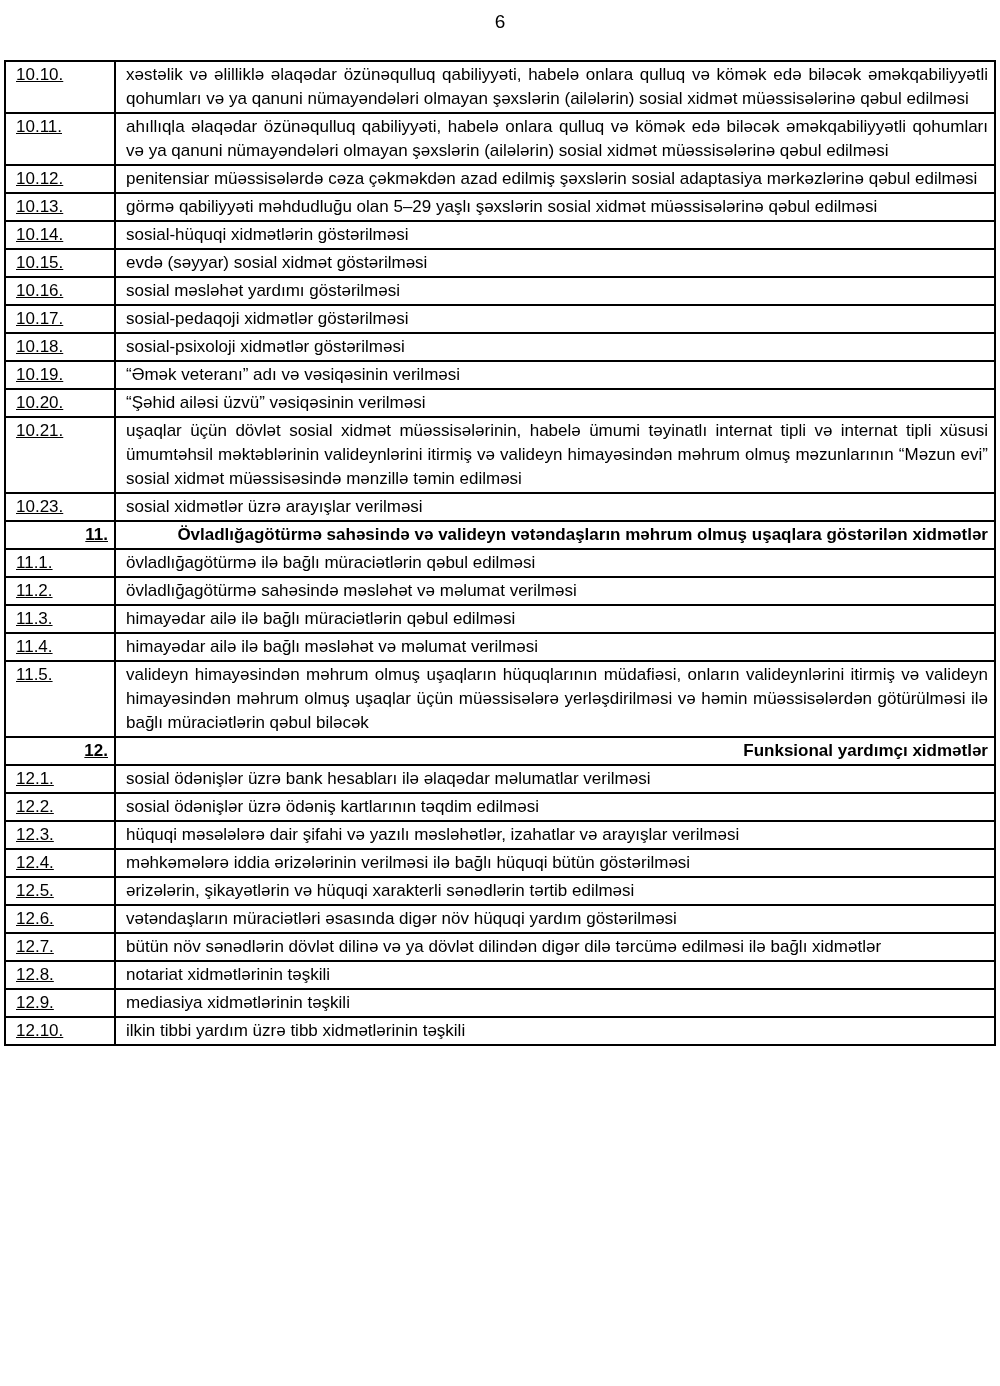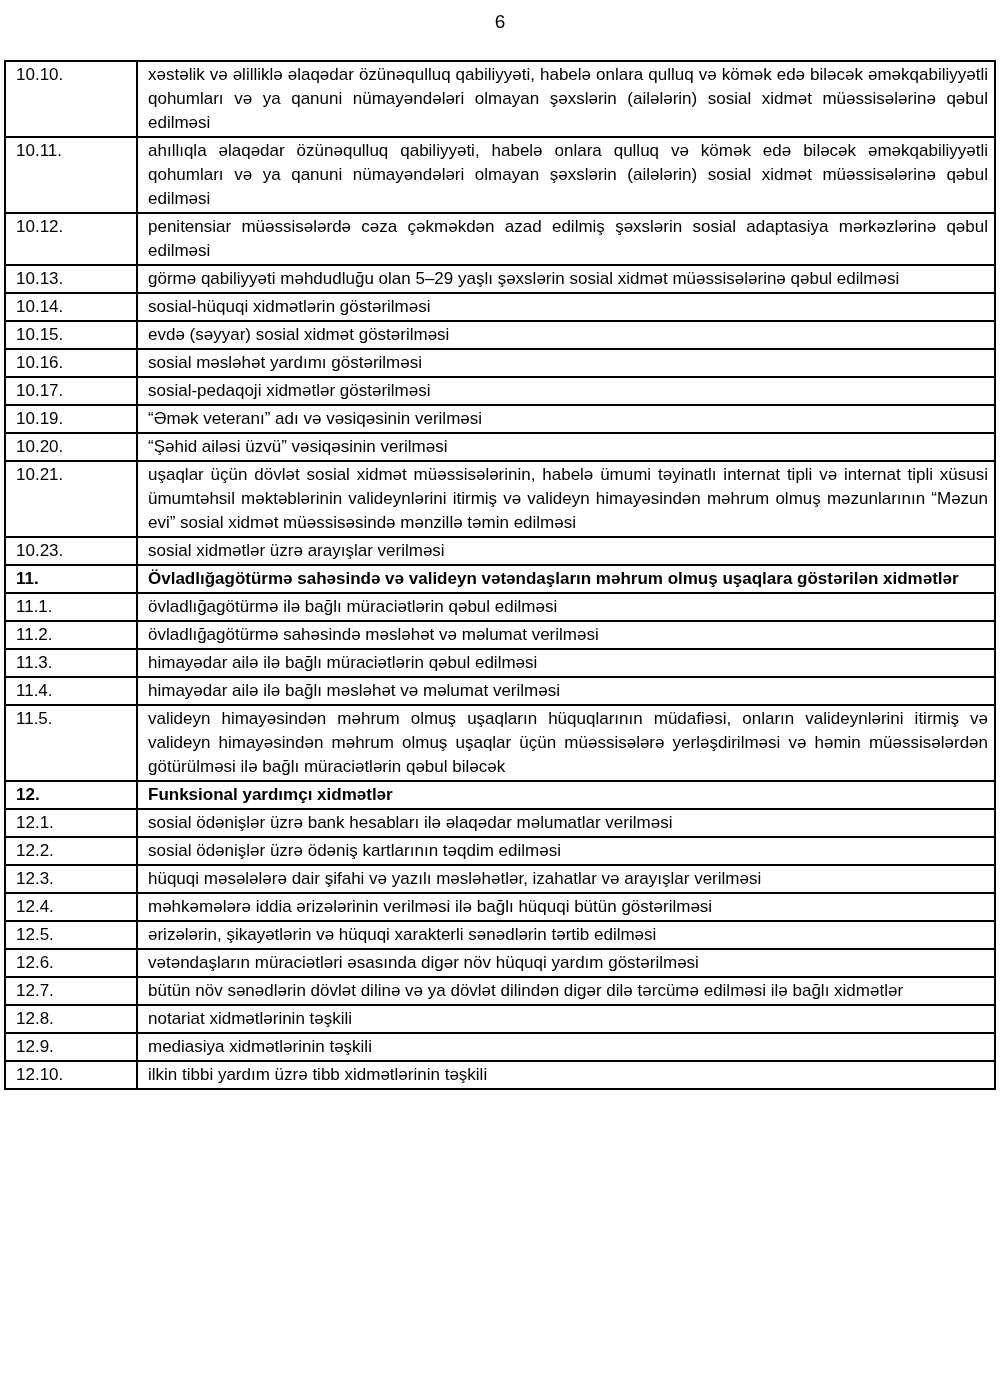--- a/index.html
+++ b/index.html
@@ -26,29 +26,31 @@
     table-layout: fixed;
   }
   table.services td {
     border: 2px solid #000000;
     vertical-align: top;
     font-size: 17px;
     line-height: 24px;
     padding: 1px 6px 1px 10px;
   }
   td.num-cell {
-    width: 132px;
+    width: 110px;
+    text-decoration: underline;
   }
   td.text-cell {
     text-align: justify;
     padding-left: 9px;
     padding-right: 10px;
   }
   tr.bold td {
     font-weight: bold;
+    text-align: right;
   }
 </style>
 </head>
 <body>
 
 <div class="page">
   <div class="page-number">6</div>
 
   <table class="services">
     <tbody id="services-tbody">
@@ -76,20 +78,24 @@
           <td class="num-cell">10.15.</td>
           <td class="text-cell">evdə (səyyar) sosial xidmət göstərilməsi</td>
         </tr>
         <tr>
           <td class="num-cell">10.16.</td>
           <td class="text-cell">sosial məsləhət yardımı göstərilməsi</td>
         </tr>
         <tr>
           <td class="num-cell">10.17.</td>
           <td class="text-cell">sosial-pedaqoji xidmətlər göstərilməsi</td>
+        </tr>
+        <tr>
+          <td class="num-cell">10.18.</td>
+          <td class="text-cell">sosial-psixoloji xidmətlər göstərilməsi</td>
         </tr>
         <tr>
           <td class="num-cell">10.19.</td>
           <td class="text-cell">“Əmək veteranı” adı və vəsiqəsinin verilməsi</td>
         </tr>
         <tr>
           <td class="num-cell">10.20.</td>
           <td class="text-cell">“Şəhid ailəsi üzvü” vəsiqəsinin verilməsi</td>
         </tr>
         <tr>

